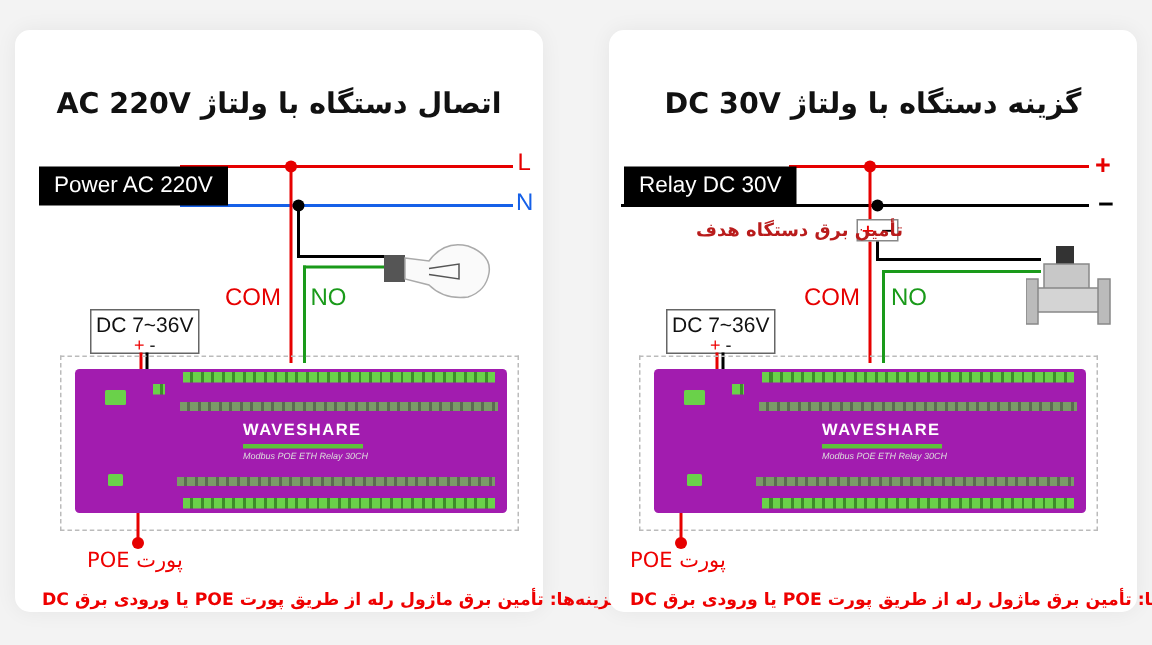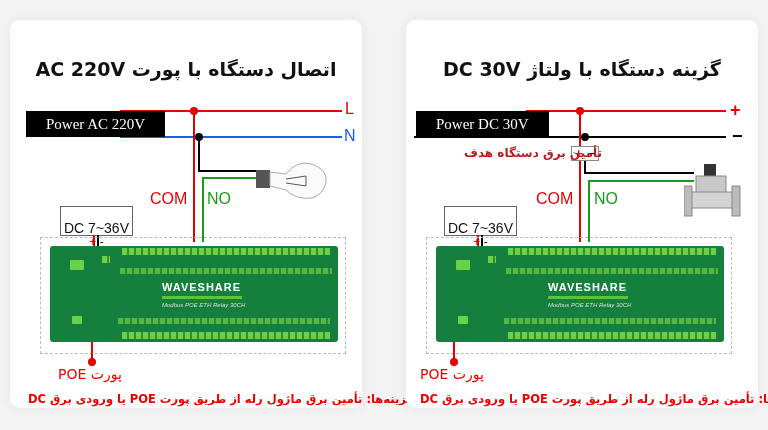--- a/index.html
+++ b/index.html
@@ -1,44 +1,44 @@
 <!DOCTYPE html>
 <html><head>
 <meta charset="utf-8">
 <style>
 *{margin:0;padding:0;box-sizing:border-box}
 body{width:768px;height:430px;background:#f3f3f3;font-family:"DejaVu Sans",sans-serif;position:relative;overflow:hidden}
 .panel{position:absolute;top:20px;width:352px;height:388px;background:#fff;border-radius:10px;box-shadow:0 0 14px rgba(0,0,0,0.06)}
 #p1{left:10px}#p2{left:406px}
 .title{position:absolute;top:40px;width:100%;text-align:center;font-weight:bold;font-size:19px;color:#111;direction:rtl}
-.pwr{position:absolute;background:#000;color:#fff;font-size:15px;padding:0 20px;height:26px;line-height:26px;font-family:Liberation Serif, serif}
+.pwr{position:absolute;background:#000;color:#fff;font-size:15px;padding:0 10px;height:26px;line-height:26px;font-family:Liberation Sans, sans-serif}
 .line{position:absolute;height:2px}
 .vline{position:absolute;width:2px}
 .dot{position:absolute;width:8px;height:8px;border-radius:50%}
 .lbl{position:absolute;font-family:"Liberation Sans",sans-serif;font-size:16px}
-.dcbox{position:absolute;border:1.5px solid #666;background:#fff;font-family:"Liberation Sans",sans-serif;font-size:14px;color:#111;padding:12px 3px;height:30px;line-height:18px;text-align:center}
+.dcbox{position:absolute;border:1.5px solid #666;background:#fff;font-family:"Liberation Sans",sans-serif;font-size:14px;color:#111;padding:0 3px;height:30px;line-height:18px;text-align:center}
 .dcbox .pm{font-size:12px;line-height:10px}
 .dash{position:absolute;border:1.5px dashed #bbb}
-.module{position:absolute;background:#15803d;border-radius:3px}
+.module{position:absolute;background:#a21caf;border-radius:3px}
 .termrow{position:absolute;height:7px;background:repeating-linear-gradient(90deg,#6ad14a 0 5px,#3d8c2a 5px 7px)}
 .brand{position:absolute;color:#fff;font-weight:bold;font-size:11px;letter-spacing:1px;font-family:"Liberation Sans",sans-serif}
 .brandbar{position:absolute;height:3px;background:#5ec23b}
 .sub{position:absolute;color:#ddd;font-size:6px;font-style:italic;font-family:"Liberation Sans",sans-serif}
 .poe{position:absolute;color:#e00;font-weight:normal;font-size:14px;direction:rtl}
 .note{position:absolute;color:#e00;font-size:11.5px;font-weight:bold;direction:rtl;white-space:nowrap}
 .wm{position:absolute;font-size:34px;color:rgba(255,255,255,0.55);font-family:"Liberation Sans",sans-serif;-webkit-text-stroke:1px rgba(160,160,160,0.6);letter-spacing:2px}
 .tiny{position:absolute;width:6px;height:6px;background:#6ad14a;border-radius:1px}
 .target{position:absolute;border:1px solid #888;background:#fff;font-size:11px;height:15px;line-height:13px;padding:0 2px;font-weight:bold}
 .tlabel{position:absolute;font-size:12px;font-weight:bold;direction:rtl;color:#b91c1c}
 </style>
 </head>
 <body>
 
 <div class="panel" id="p1">
- <div class="title" style="top:38px">اتصال دستگاه با پورت AC 220V</div>
+ <div class="title" style="top:38px">اتصال دستگاه با ولتاژ AC 220V</div>
  <div class="line" style="left:110px;top:90px;width:222px;background:#e60000"></div>
  <div class="line" style="left:110px;top:116px;width:222px;background:#1560e8"></div>
  <div class="pwr" style="left:16px;top:91px">Power AC 220V</div>
  <div class="lbl" style="left:335px;top:80px;color:#e60000">L</div>
  <div class="lbl" style="left:334px;top:107px;color:#1560e8">N</div>
  <div class="dot" style="left:180px;top:87px;background:#e60000"></div>
  <div class="dot" style="left:185px;top:113px;background:#000"></div>
  <div class="vline" style="left:183px;top:92px;height:130px;background:#e60000"></div>
  <div class="vline" style="left:188px;top:118px;height:34px;background:#000"></div>
  <div class="line" style="left:188px;top:150px;width:60px;background:#000"></div>
@@ -73,21 +73,21 @@
  <div class="vline" style="left:81px;top:322px;height:20px;background:#e60000"></div>
  <div class="dot" style="left:78px;top:338px;background:#e60000"></div>
  <div class="poe" style="left:48px;top:346px">پورت POE</div>
  <div class="note" style="left:18px;top:372px">گزینه‌ها: تأمین برق ماژول رله از طریق پورت POE یا ورودی برق DC</div>
 </div>
 
 <div class="panel" id="p2">
  <div class="title" style="top:38px">گزینه دستگاه با ولتاژ DC 30V</div>
  <div class="line" style="left:120px;top:90px;width:200px;background:#e60000"></div>
  <div class="line" style="left:8px;top:116px;width:312px;background:#000"></div>
- <div class="pwr" style="left:10px;top:91px">Power DC 30V</div>
+ <div class="pwr" style="left:10px;top:91px">Relay DC 30V</div>
  <div class="lbl" style="left:324px;top:80px;color:#e60000;font-weight:bold;font-size:18px">+</div>
  <div class="lbl" style="left:326px;top:106px;font-weight:bold;font-size:18px">−</div>
  <div class="dot" style="left:170px;top:87px;background:#e60000"></div>
  <div class="dot" style="left:175px;top:113px;background:#000"></div>
  <div class="vline" style="left:173px;top:92px;height:130px;background:#e60000"></div>
  <div class="target" style="left:165px;top:126px"><span style="color:#e00">+</span> <span>−</span></div>
  <div class="tlabel" style="left:58px;top:126px">تأمین برق دستگاه هدف</div>
  <div class="vline" style="left:178px;top:141px;height:12px;background:#000"></div>
  <div class="line" style="left:178px;top:152px;width:110px;background:#000"></div>
  <div class="line" style="left:182px;top:160px;width:106px;background:#1a9a1a"></div>

